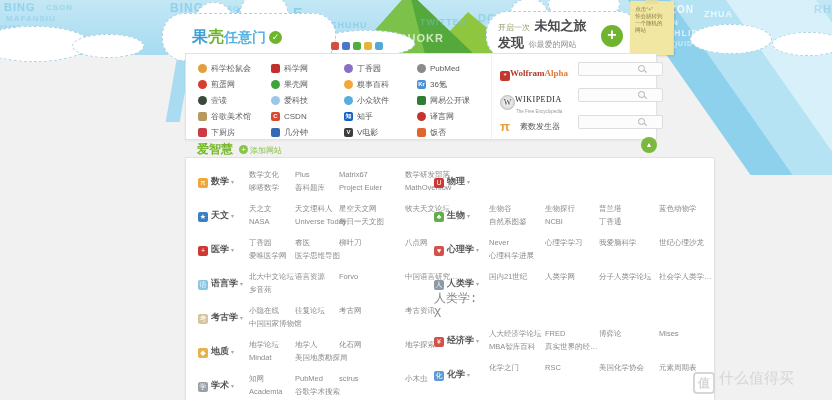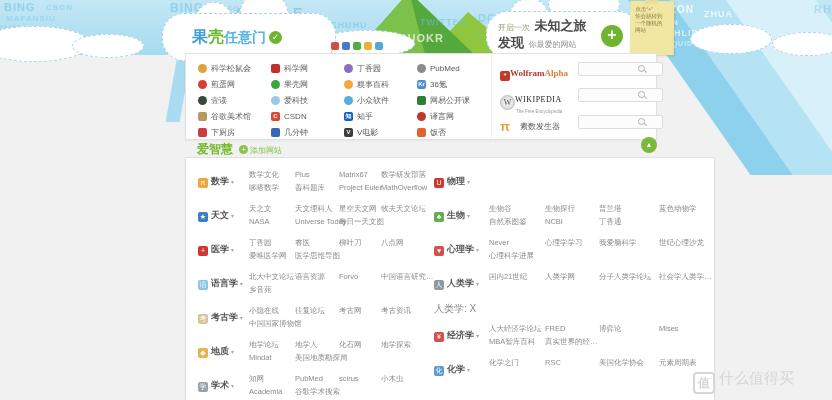--- a/index.html
+++ b/index.html
@@ -68,27 +68,27 @@
   #cat-card{left:185px;top:157px;width:528px;height:300px;overflow:hidden;}
   .cat-col{position:absolute;top:12px;}
   #cat-left{left:12px;width:236px;}
   #cat-right{left:248px;width:276px;}
   .cat-row{display:flex;margin-bottom:8px;min-height:26px;}
   .cat-head{flex:0 0 55px;cursor:pointer;}
   #cat-left .cat-head{flex-basis:51px;}
   .cat-icon{display:inline-block;width:10px;height:10px;border-radius:2px;color:#fff;font-size:7px;line-height:10px;text-align:center;margin-right:3px;vertical-align:-1px;}
   .cat-label{font-size:9px;font-weight:bold;color:#555;}
   .cat-arrow{font-size:6px;color:#aaa;margin-left:2px;}
-  .cat-sub{font-size:10px;color:#888;margin-top:12px;}
+  .cat-sub{font-size:12px;color:#888;margin-top:0;font-family:Liberation Mono, monospace;}
   .cat-lines{flex:1;}
   .cat-line{height:13px;white-space:nowrap;}
   .cat-link{display:inline-block;font-size:7.5px;color:#8b8b8b;text-decoration:none;white-space:nowrap;vertical-align:top;cursor:pointer;}
   #cat-left .cat-link:nth-child(1){width:46px;}
   #cat-left .cat-link:nth-child(2){width:44px;}
-  #cat-left .cat-link:nth-child(3){width:42px;}
+  #cat-left .cat-link:nth-child(3){width:66px;}
   #cat-right .cat-link:nth-child(1){width:56px;}
   #cat-right .cat-link:nth-child(2){width:54px;}
   #cat-right .cat-link:nth-child(3){width:60px;}
   
   #watermark{position:absolute;right:38px;bottom:6px;z-index:12;white-space:nowrap;}
   .wm-box{display:inline-block;width:18px;height:18px;border:2px solid #d6d6d6;border-radius:4px;color:#d6d6d6;font-size:12px;font-weight:bold;line-height:18px;text-align:center;vertical-align:-4px;margin-right:4px;}
   .wm-text{font-size:15px;font-weight:normal;color:#d6d6d6;}
 </style>
 </head>
 <body>

